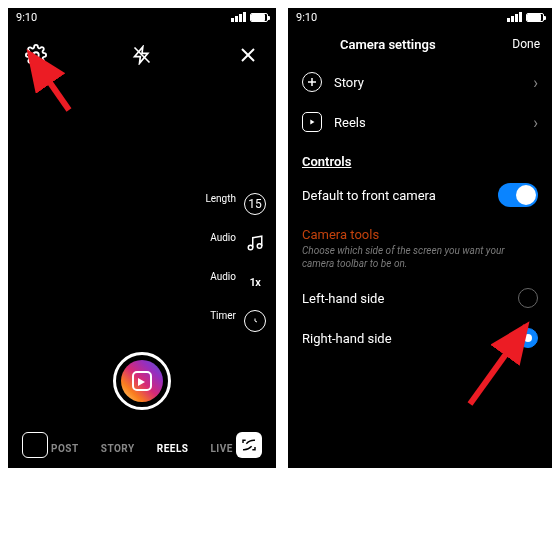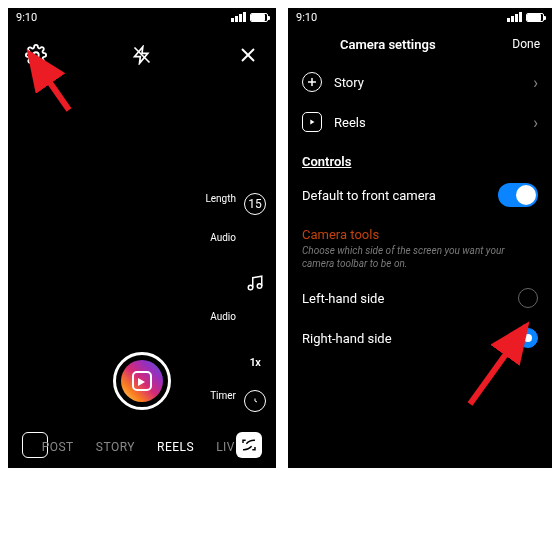--- a/index.html
+++ b/index.html
@@ -61,21 +61,21 @@
       gap: 8px;
       font-size: 10px;
     }
     .tool-icon {
       width:22px; height:22px;
       border:1.3px solid #fff;
       border-radius:50%;
       display:flex; align-items:center; justify-content:center;
       font-size:9px;
     }
-    .tool-icon.noborder { border:none;margin-top:40px; }
+    .tool-icon.noborder { border:none; }
     .speed-txt { font-weight:600; font-size:11px; letter-spacing:-0.5px; }
     .capture-btn {
       position:absolute;
       left:50%; transform:translateX(-50%);
       bottom: 58px;
       width:58px; height:58px;
       border-radius:50%;
       border:3px solid #fff;
       display:flex; align-items:center; justify-content:center;
       background:#000;
@@ -90,21 +90,21 @@
       position:relative;
     }
     .reel-glyph::before {
       content:''; position:absolute; left:4px; top:5px;
       border-left:7px solid #fff; border-top:4px solid transparent; border-bottom:4px solid transparent;
     }
     .bottom-tabs {
       position:absolute; bottom:14px; left:0; right:0;
       display:flex; align-items:center; justify-content:center;
       gap:22px;
-      font-size:12px; font-weight:400; letter-spacing:0.5px;
+      font-size:10px; font-weight:700; letter-spacing:0.5px;
       color:#888;
     }
     .bottom-tabs .active { color:#fff; }
     .gallery-thumb {
       position:absolute; left:14px; bottom:10px;
       width:26px; height:26px; border:1.8px solid #fff; border-radius:6px;
     }
     .switch-cam {
       position:absolute; right:14px; bottom:10px;
       width:26px; height:26px;

